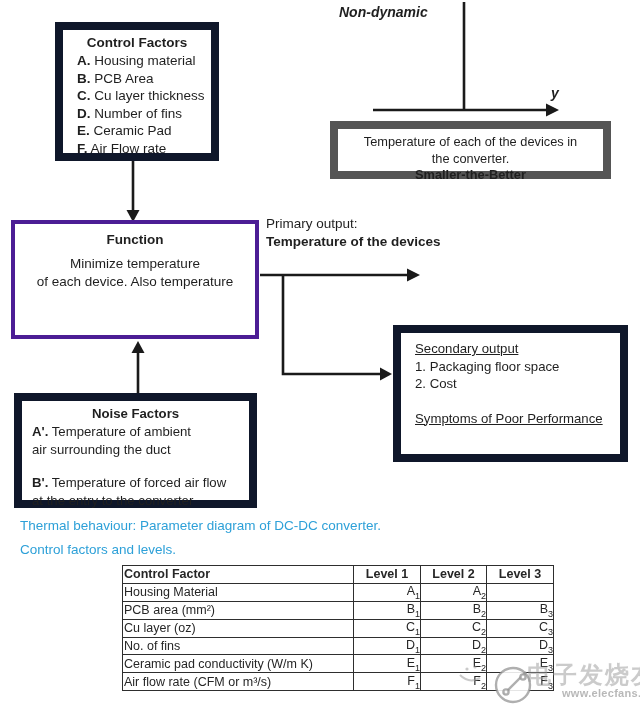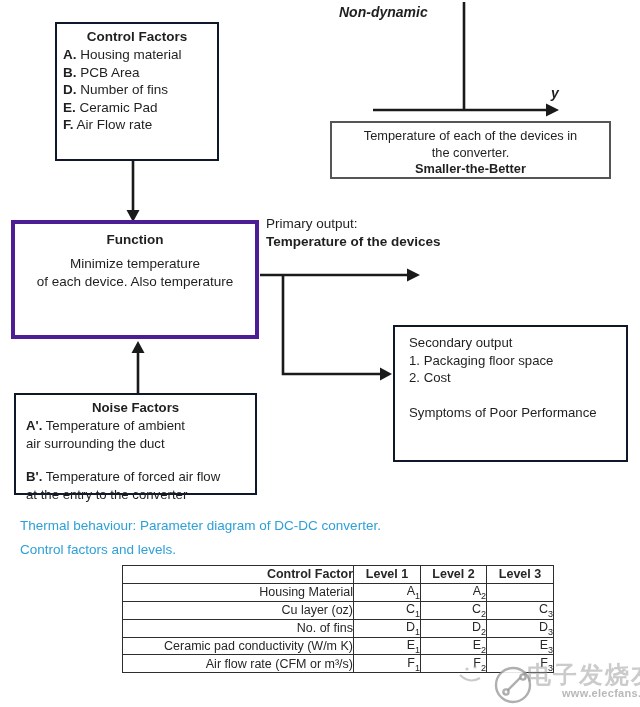--- a/index.html
+++ b/index.html
@@ -1,68 +1,68 @@
 <!DOCTYPE html>
 <html><head>
 <meta charset="utf-8">
 <style>
   html,body{margin:0;padding:0;}
   body{
     width:640px;height:707px;position:relative;overflow:hidden;
     background:#ffffff;color:#1f1f1f;
     font-family:"Liberation Sans","DejaVu Sans",sans-serif;
   }
-  .box{position:absolute;background:#fff;box-sizing:border-box;border:2px solid #0f172a;}
+  .box{position:absolute;background:#fff;box-sizing:border-box;border:8px solid #0f172a;}
   .ctr{text-align:center;}
   .b{font-weight:bold;}
-  .u{}
+  .u{text-decoration:underline;}
 
   
   #connectors{position:absolute;left:0;top:0;z-index:1;}
   .box,.txt{z-index:2;}
   .txt{position:absolute;}
 
   
   #cf-box{left:55px;top:22px;width:164px;height:139px;padding-top:5px;font-size:13.5px;}
   #cf-box .title{text-align:center;font-weight:bold;margin-bottom:2px;}
-  #cf-box .item{padding-left:6px;line-height:17.5px;white-space:nowrap;}
+  #cf-box .item{padding-left:14px;line-height:17.5px;white-space:nowrap;}
 
   
   #fn-box{left:11px;top:220px;width:248px;height:119px;border:4px solid #4c1d95;font-size:13.5px;}
   #fn-box .title{text-align:center;font-weight:bold;margin-top:8px;}
   #fn-box .body{text-align:center;margin-top:8px;line-height:18px;}
 
   
   #stb-box{left:330px;top:121px;width:281px;height:58px;border-color:#555;font-size:12.8px;padding-top:5px;line-height:16.5px;}
 
   
   #sec-box{left:393px;top:325px;width:235px;height:137px;font-size:13.2px;padding:7px 6px 0 14px;line-height:17.5px;}
   #sec-box .spacer{height:17px;}
 
   
-  #nf-box{left:14px;top:393px;width:243px;height:102px;font-size:13.2px;padding-top:4px;}
+  #nf-box{left:14px;top:393px;width:243px;height:115px;font-size:13.2px;padding-top:4px;}
   #nf-box .title{text-align:center;font-weight:bold;line-height:18px;}
   #nf-box .line{padding-left:10px;line-height:17.5px;}
   #nf-box .spacer{height:16px;}
 
   
   #nondyn{left:339px;top:4px;font-weight:bold;font-style:italic;font-size:14px;}
   #ylab{left:551px;top:85px;font-weight:bold;font-style:italic;font-size:14px;}
   #pout{left:266px;top:215px;font-size:13.5px;line-height:18px;white-space:nowrap;}
 
   
   .caption{left:20px;width:600px;text-align:left;font-size:13.5px;color:#2da0d8;}
   #cap1{top:518px;}
   #cap2{top:542px;}
 
   
   #tbl{position:absolute;left:122px;top:565px;width:431px;border-collapse:collapse;z-index:2;
        font-size:12.5px;color:#262626;table-layout:fixed;}
   #tbl td,#tbl th{border:1.5px solid #2e2e2e;height:17.9px;padding:0;box-sizing:border-box;}
-  #tbl .fcol{text-align:right;padding-left:1px;}
+  #tbl .fcol{text-align:left;padding-left:1px;}
   #tbl th.fcol{font-weight:bold;}
   #tbl .lvl{text-align:right;}
   #tbl sub{font-size:9px;}
 
   
   #wm{position:absolute;left:440px;top:645px;width:200px;height:62px;z-index:9;pointer-events:none;}
   #wm-cn{position:absolute;left:87px;top:14px;font-size:24px;font-weight:bold;letter-spacing:2px;
          color:rgba(152,152,152,0.50);white-space:nowrap;}
   #wm-url{position:absolute;left:122px;top:42px;font-size:11px;font-weight:bold;
           color:rgba(150,150,150,0.68);white-space:nowrap;letter-spacing:0.3px;}
@@ -88,20 +88,21 @@
     <line x1="464" y1="2" x2="464" y2="110"></line>
     <line x1="373" y1="110" x2="547" y2="110"></line>
     <polygon points="546,103.5 546,116.5 559,110" stroke="none"></polygon>
   </g>
 </svg>
 
 <div id="cf-box" class="box">
   <div class="title">Control Factors</div>
   <div class="item"><span class="b">A.</span> <span>Housing material</span></div>
   <div class="item"><span class="b">B.</span> <span>PCB Area</span></div>
+  <div class="item"><span class="b">C.</span> <span>Cu layer thickness</span></div>
   <div class="item"><span class="b">D.</span> <span>Number of fins</span></div>
   <div class="item"><span class="b">E.</span> <span>Ceramic Pad</span></div>
   <div class="item"><span class="b">F.</span> <span>Air Flow rate</span></div>
 </div>
 
 <div id="nondyn" class="txt">Non-dynamic</div>
 <div id="ylab" class="txt">y</div>
 
 <div id="stb-box" class="box ctr">
   <div>Temperature of each of the devices in</div>
@@ -154,20 +155,26 @@
     <th class="fcol">Control Factor</th>
     <th>Level 1</th>
     <th>Level 2</th>
     <th>Level 3</th>
   </tr>
   <tr>
     <td class="fcol">Housing Material</td>
     <td class="lvl"><span>A</span><sub>1</sub></td>
     <td class="lvl"><span>A</span><sub>2</sub></td>
     <td class="lvl"><span></span><sub></sub></td>
+  </tr>
+  <tr>
+    <td class="fcol">PCB area (mm²)</td>
+    <td class="lvl"><span>B</span><sub>1</sub></td>
+    <td class="lvl"><span>B</span><sub>2</sub></td>
+    <td class="lvl"><span>B</span><sub>3</sub></td>
   </tr>
   <tr>
     <td class="fcol">Cu layer (oz)</td>
     <td class="lvl"><span>C</span><sub>1</sub></td>
     <td class="lvl"><span>C</span><sub>2</sub></td>
     <td class="lvl"><span>C</span><sub>3</sub></td>
   </tr>
   <tr>
     <td class="fcol">No. of fins</td>
     <td class="lvl"><span>D</span><sub>1</sub></td>

